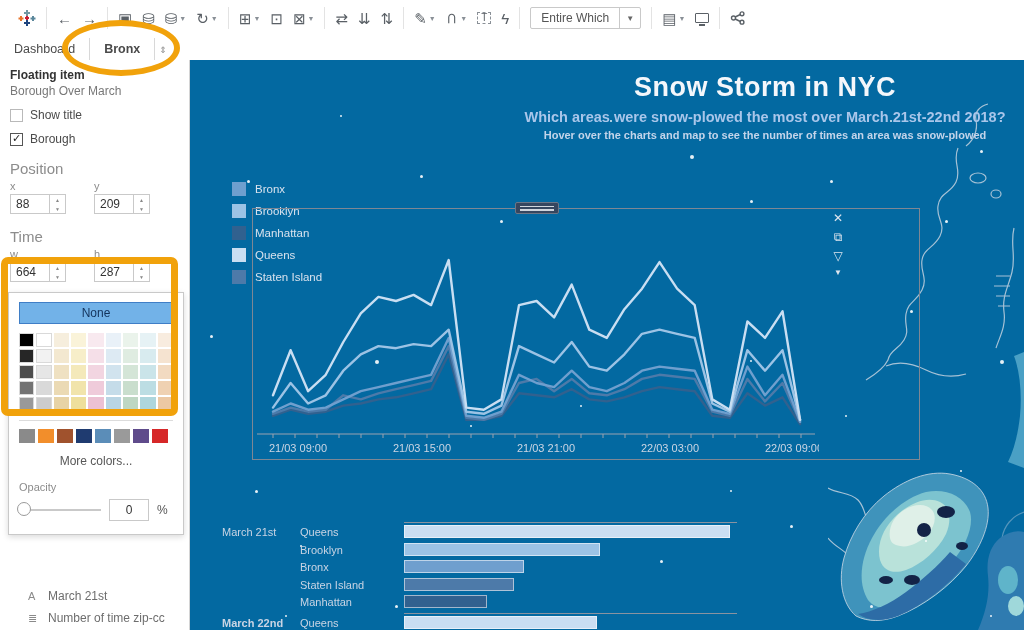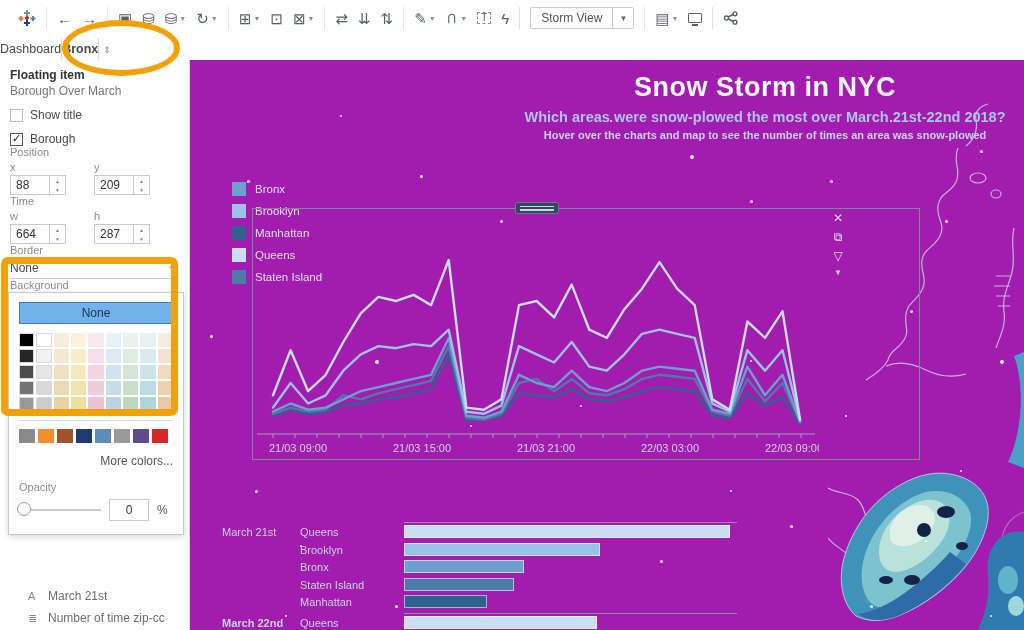--- a/index.html
+++ b/index.html
@@ -19,35 +19,35 @@
   .screen-icon { width:14px; height:10px; border:1.5px solid #5a6066; border-radius:1px; position:relative; }
   .screen-icon::after { content:""; position:absolute; left:3px; right:3px; bottom:-4px; height:2px; background:#5a6066; }
   #entire-view { display:flex; align-items:center; border:1px solid #c9c9c9; border-radius:2px;
                  height:22px; font-size:12px; color:#555; }
   #entire-view .ev-label { padding:0 10px; }
   #entire-view .ev-caret { border-left:1px solid #c9c9c9; height:100%; display:flex; align-items:center;
                            padding:0 6px; font-size:8px; color:#666; }
   
   #tabrow { position:absolute; left:0; top:36px; width:1024px; height:24px; background:#fff; z-index:9;
             display:flex; align-items:flex-end; }
-  .tab { font-size:12.5px; color:#4a4a4a; padding:4px 0; }
+  .tab { font-size:12.5px; color:#4a4a4a; padding:4px 14px; }
   .tab.active { font-weight:bold; border-left:1px solid #d8d8d8; border-right:1px solid #d8d8d8; }
   .tab-opt { font-size:9px; color:#8a8a8a; padding:5px 4px; }
 
   
   #sidebar { position:absolute; left:0; top:60px; width:190px; height:570px; background:#fff;
              border-right:1px solid #d4d4d4; z-index:8; font-size:12px; color:#4a4a4a; }
   .sb-pad { padding:8px 10px 0 10px; }
   .sb-h { font-weight:bold; color:#333; font-size:12px; }
   .sb-sub { color:#787878; margin-top:2px; }
   .cb-row { display:flex; align-items:center; gap:7px; margin:10px 0 0 0; }
   .cb { width:13px; height:13px; border:1px solid #b9b9b9; background:#fff; position:relative; }
   .cb.checked { border-color:#555; }
   .cb.checked::after { content:"✓"; position:absolute; left:1px; top:-2px; font-size:11px; color:#222; }
-  .sb-label-gray { color:#8c8c8c; font-size:11px; }
+  .sb-label-gray { color:#8c8c8c; font-size:15px; margin-top:14px; }
   .xy-row { display:flex; gap:28px; margin-top:3px; }
   .xy-col { display:flex; flex-direction:column; }
   .xy-col .axis { color:#8c8c8c; font-size:11px; margin-bottom:2px; }
   .spin { width:56px; height:20px; border:1px solid #c9c9c9; display:flex; align-items:stretch; }
   .spin input { width:38px; border:0; outline:0; font-size:12px; padding-left:5px; color:#333;
                 font-family:"Liberation Sans",sans-serif;}
   .spin .arrows { width:16px; border-left:1px solid #c9c9c9; display:flex; flex-direction:column; }
   .spin .arrows span { flex:1; font-size:5px; color:#888; display:flex; align-items:center; justify-content:center; }
   .dd { display:flex; justify-content:space-between; align-items:center; border-bottom:1px solid #c9c9c9;
         padding:3px 2px 3px 0; margin-top:2px; width:168px;}
@@ -62,34 +62,34 @@
                  border:1px solid #c9c9c9; box-shadow:0 2px 6px rgba(0,0,0,.15); padding:9px 10px; z-index:12;}
   #none-btn { width:100%; height:22px; background:#72b2e8; border:1px solid #3f7ec6; color:#13335c;
               font-size:12px; display:flex; align-items:center; justify-content:center; cursor:pointer; }
   #palette { display:grid; grid-template-columns:repeat(9,1fr); gap:2px; margin-top:9px; }
   .swatch { height:14px; cursor:pointer; }
   .swatch.textured { background-image:radial-gradient(circle at 2px 2px, rgba(90,90,90,.18) 1px, transparent 1px);
                      background-size:4px 4px; }
   .pal-div { height:1px; background:#dcdcdc; margin:9px 0 8px 0; }
   #solid-row { display:flex; gap:3px; }
   #solid-row .swatch { width:16px; height:14px; }
-  #more-colors { text-align:right; color:#575757; font-size:12px; margin-top:11px; cursor:pointer; }
+  #more-colors { text-align:center; color:#575757; font-size:12px; margin-top:11px; cursor:pointer; }
   #opacity-label { color:#8c8c8c; font-size:11px; margin-top:13px; }
   #opacity-row { display:flex; align-items:center; gap:8px; margin-top:6px; }
   #op-track { position:relative; width:82px; height:2px; background:#c9c9c9; }
   #op-knob { position:absolute; left:-2px; top:-7px; width:14px; height:14px; border-radius:50%;
              background:#fff; border:1px solid #9a9a9a; }
   #op-box { width:40px; height:22px; border:1px solid #c9c9c9; font-size:12px; color:#333;
             text-align:center; outline:none; font-family:"Liberation Sans",sans-serif;}
   #op-pct { font-size:12px; color:#555; }
   .hier-row { display:flex; align-items:center; gap:8px; padding:4px 0 4px 28px; color:#6d6d6d; font-size:12px; }
   .hier-ico { color:#8a8a8a; font-size:11px; width:12px; }
 
   
-  #canvas { position:absolute; left:190px; top:60px; width:834px; height:570px; background:#a21caf;
+  #canvas { position:absolute; left:190px; top:60px; width:834px; height:570px; background:#0369a1;
             overflow:hidden; z-index:1; }
   .star { position:absolute; background:#fff; border-radius:50%; opacity:.9; z-index:5; }
   #map-svg { position:absolute; right:0; top:0; z-index:2; }
   #titleblock { position:absolute; left:300px; top:12px; width:550px; text-align:center; z-index:6; }
   #dash-title { color:#f4f7fb; font-size:27px; font-weight:bold; letter-spacing:.5px; }
   #dash-sub { color:#a9c6ea; font-size:14.5px; font-weight:bold; margin-top:6px; }
   #dash-hint { color:#c3d4ea; font-size:11px; font-weight:bold; margin-top:4px; }
   #legend { position:absolute; left:42px; top:118px; z-index:6; }
   .leg-row { display:flex; align-items:center; gap:9px; height:22px; }
   .leg-sq { width:14px; height:14px; }
@@ -209,21 +209,21 @@
           <span class="glyph t" style="border: 1px dashed rgb(138, 144, 151); font-size: 10px; padding: 0px 3px;">T</span>
         </span>
         <span class="tb-icon">
           <span class="glyph">ϟ</span>
         </span>
       </div>
       <div class="tb-sep"></div>
     </div>
   <div class="tb-group">
     <div id="entire-view">
-      <span class="ev-label">Storm View</span>
+      <span class="ev-label">Entire Which</span>
       <span class="ev-caret">▼</span>
     </div>
   </div>
   <div class="tb-sep"></div>
   <div id="tb-right" class="tb-group">
       <span class="tb-icon">
         <span>▤</span>
         <span class="tb-caret">▼</span>
       </span>
       <span class="tb-icon">

